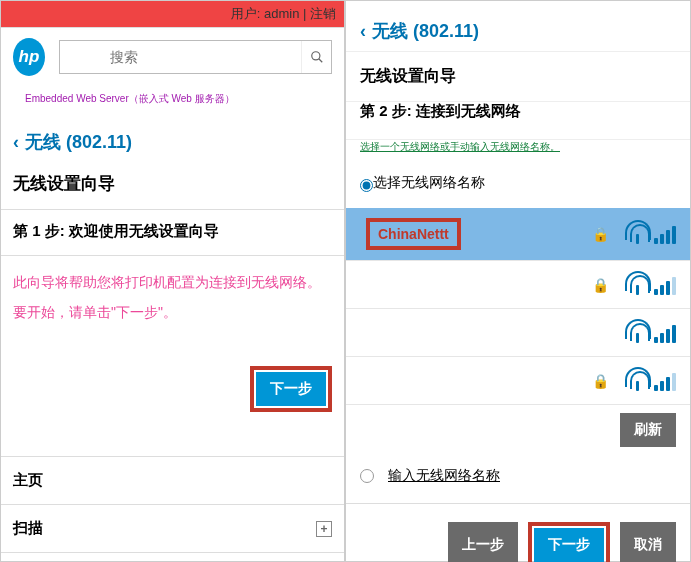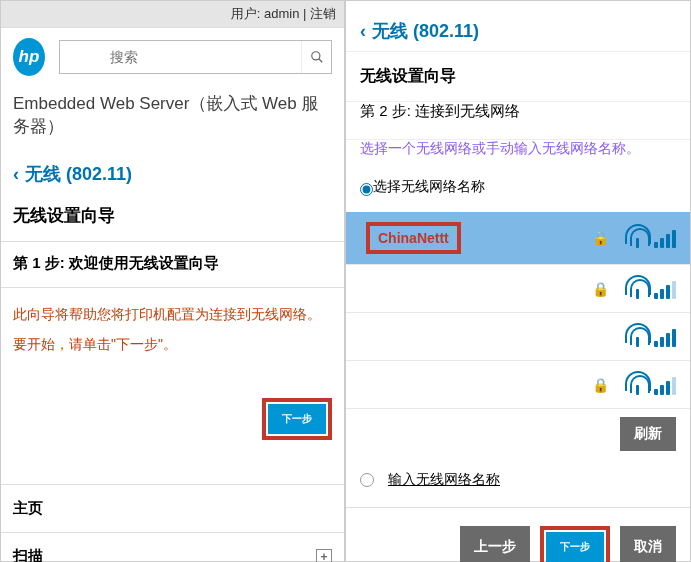--- a/index.html
+++ b/index.html
@@ -16,21 +16,21 @@
     }
     .panel-left { width: 345px; }
     .panel-right { width: 346px; }
     
     
     .top-bar {
       text-align: right;
       padding: 4px 8px;
       font-size: 13px;
       color: #333;
-      background: #e5e5e5;
+      background: #ef4444;
       border-bottom: 1px solid #ddd;
     }
     .top-bar a { color: #333; text-decoration: none; }
     .header-row {
       display: flex;
       align-items: center;
       padding: 10px 12px;
       gap: 14px;
     }
     .hp-logo {
@@ -62,23 +62,23 @@
     }
     .search-btn {
       width: 30px;
       background:#fff;
       border:none;
       border-left:1px solid #eee;
       display:flex; align-items:center; justify-content:center;
       cursor:pointer;
     }
     .subtitle {
-      padding: 6px 12px 18px;
-      font-size: 17px;
-      color:#404040;
+      padding: 6px 24px 18px;
+      font-size: 10px;
+      color:#a21caf;
     }
     .crumb {
       padding: 6px 12px 14px;
       color: #0073b1;
       font-weight: bold;
       font-size: 18px;
       display:flex; align-items:center; gap:6px;
     }
     .crumb .chev { font-size: 18px; }
     .h1 {
@@ -87,38 +87,38 @@
       padding: 4px 12px 14px;
     }
     .divider { border-top:1px solid #ddd; margin: 0 0 12px 0;}
     .step-label {
       font-weight: bold;
       font-size: 15px;
       padding: 0 12px 14px;
     }
     .para {
       font-size: 14px;
-      color:#c2410c;
+      color:#ec4899;
       padding: 6px 12px;
     }
     .next-wrap {
       display:flex; justify-content:flex-end;
       padding: 38px 12px 16px;
     }
     .red-box {
       border: 4px solid #c0392b;
       padding: 2px;
       display:inline-flex;
     }
     .btn-primary {
       background:#0096d6;
       color:#fff;
       border:none;
       padding: 8px 14px;
-      font-size:10px;
+      font-size:14px;
       font-weight:bold;
       cursor:pointer;
     }
     .menu-item {
       border-top:1px solid #ddd;
       padding: 14px 12px;
       font-size:15px;
       font-weight:bold;
       display:flex;
       justify-content:space-between;
@@ -139,28 +139,29 @@
       font-weight:bold;
       font-size:18px;
       display:flex;align-items:center;gap:6px;
     }
     .r-h1 {
       font-weight:bold;
       font-size:16px;
       padding: 14px 14px 14px;
     }
     .r-step {
-      font-weight:normal;
+      font-weight:bold;
       font-size:15px;
       padding: 0 14px 18px;
     }
     .r-hint {
-      font-size:14px;
+      font-size:10px;
       padding: 0 14px 18px;
-      color:#8b5cf6;
+      color:#15803d;
+      text-decoration:underline;
     }
     .radio-row {
       display:flex;align-items:flex-end;
       padding: 2px 14px 16px;
       font-size:14px;
     }
     .radio-row input { accent-color:#0073b1; }
     
     .net-list { }
     .net-row {

